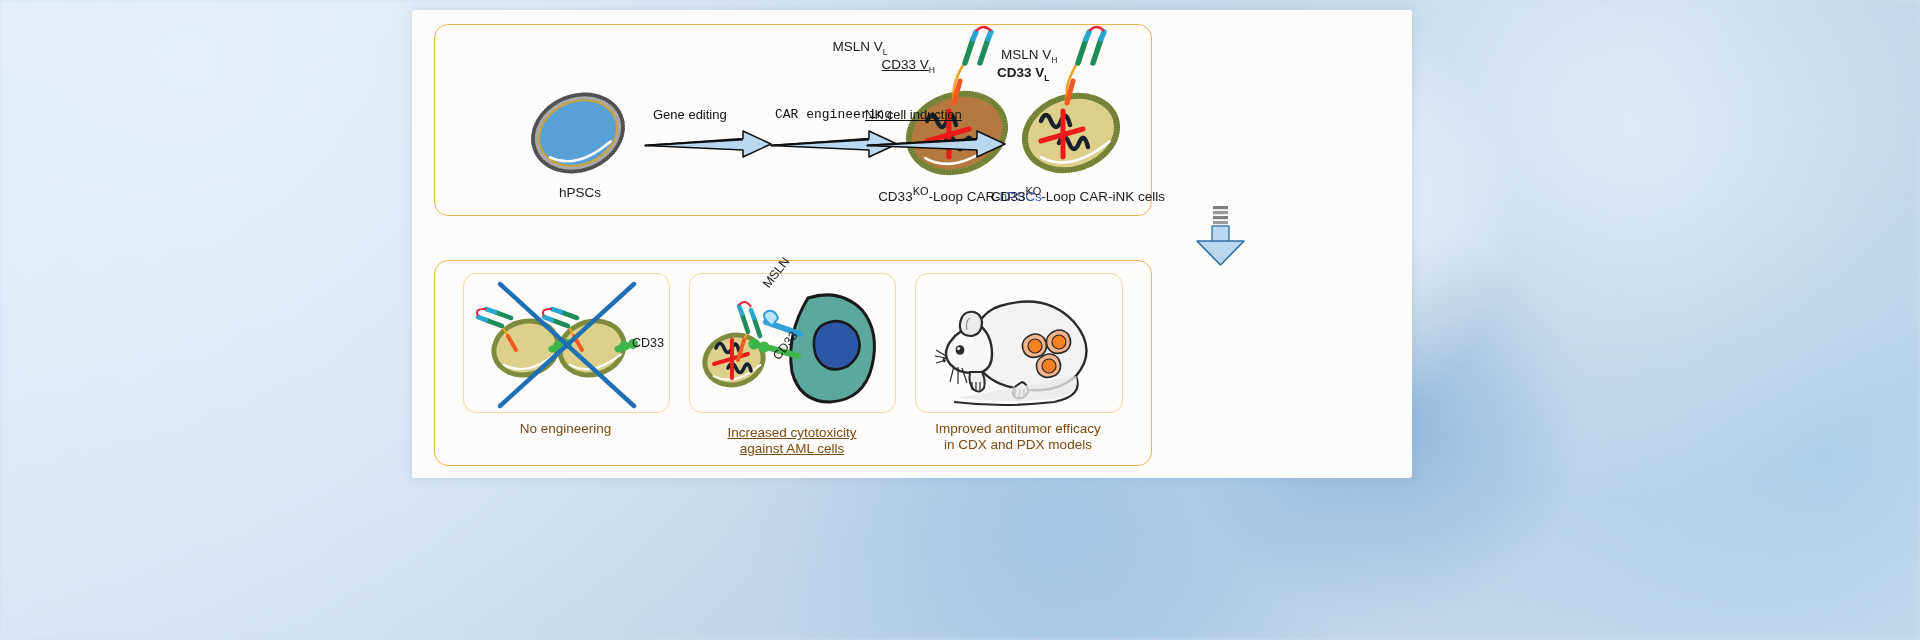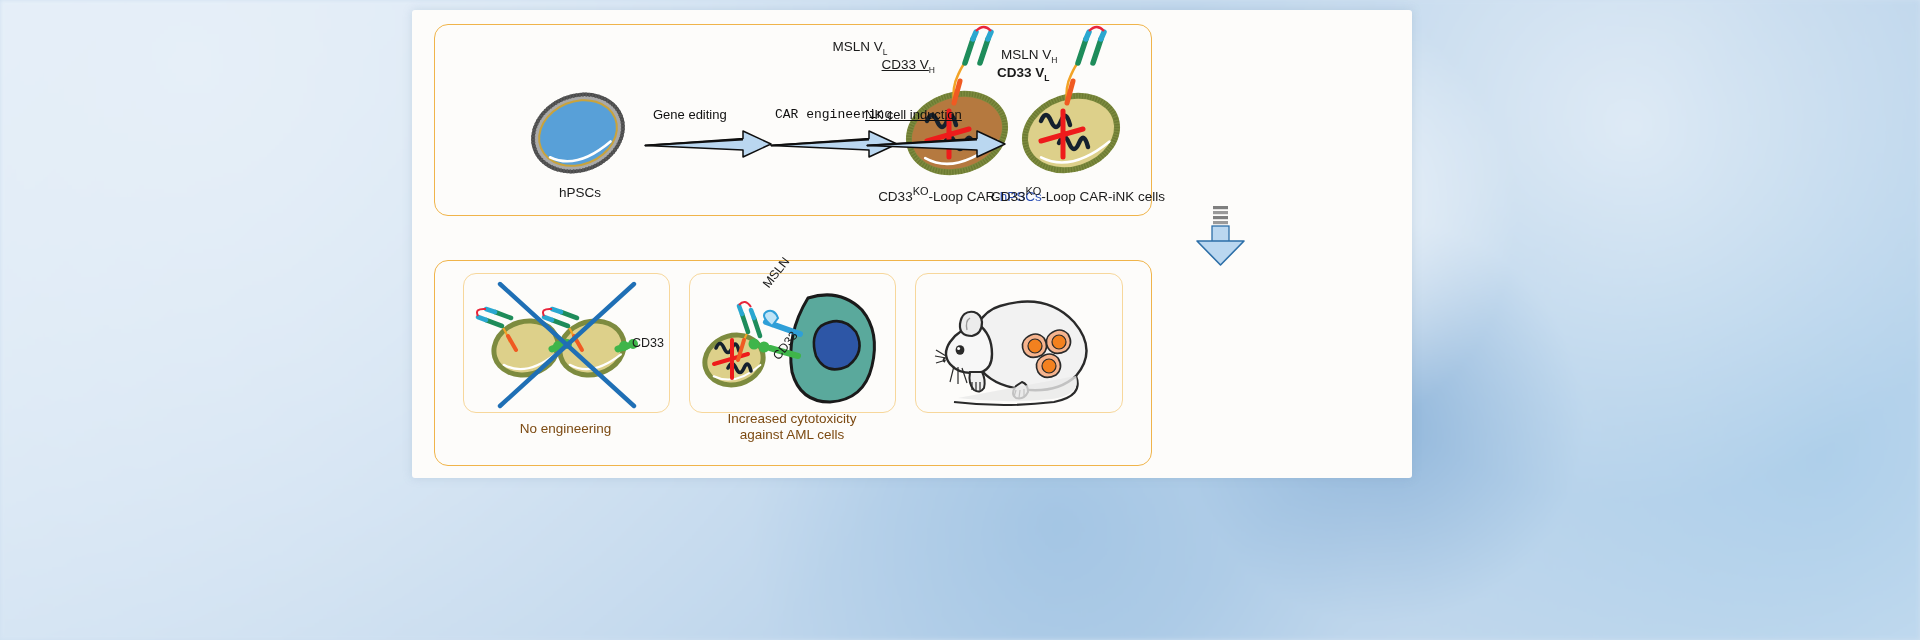--- a/index.html
+++ b/index.html
@@ -242,21 +242,21 @@
         <path d="M 110 60 L 76 48" stroke="#2f9fd8" stroke-width="6" stroke-linecap="round"></path>
         <path d="M 82 52 q -12 -10 -6 -14 q 8 -4 12 6 z" fill="#bfe4f7" stroke="#2f9fd8" stroke-width="2"></path>
 
         <path d="M 108 82 L 80 74" stroke="#3fb54a" stroke-width="6" stroke-linecap="round"></path>
         <circle cx="74" cy="73" r="5.5" fill="#3fb54a"></circle>
         <circle cx="64" cy="70" r="5.5" fill="#3fb54a"></circle>
       </svg>
       <div class="lbl" style="left:70px;top:8px;font-size:12.5px;transform:rotate(-52deg);transform-origin:left top;">MSLN</div>
       <div class="lbl" style="left:80px;top:80px;font-size:12.5px;transform:rotate(-52deg);transform-origin:left top;">CD33</div>
     </div>
-    <div class="caption" style="left:246px;top:150px;width:222px;">Increased cytotoxicity
+    <div class="caption" style="left:246px;top:164px;width:222px;text-decoration:underline;">Increased cytotoxicity
 against AML cells</div>
 
     <div class="subbox" id="sub3">
       <svg style="left:18px;top:10px;" width="172" height="122" viewBox="0 0 172 122">
 
         <path d="M 66 22 Q 112 8 140 38 Q 164 66 142 92 Q 120 112 80 104 Q 52 98 42 78 Q 34 56 44 40 Q 52 26 66 22 Z" fill="#f2f2f2" stroke="#2a2a2a" stroke-width="2.4"></path>
 
         <path d="M 44 40 Q 26 44 16 58 Q 8 70 16 80 Q 26 92 48 88 Q 58 84 58 70 Q 58 50 44 40 Z" fill="#f7f7f7" stroke="#2a2a2a" stroke-width="2.4"></path>
 
         <path d="M 40 28 Q 28 26 26 40 Q 25 52 38 52 Q 48 50 48 38 Q 47 30 40 28 Z" fill="#ececec" stroke="#2a2a2a" stroke-width="2.2"></path>
@@ -288,14 +288,16 @@
         <g>
           <path d="M 92 54 q 10 -8 18 0 q 6 10 -2 17 q -12 6 -18 -3 q -4 -9 2 -14 z" fill="#f6b48e" stroke="#2a2a2a" stroke-width="1.6"></path>
           <ellipse cx="101" cy="62" rx="7" ry="7" fill="#f3811f" stroke="#2a2a2a" stroke-width="1.2"></ellipse>
           <path d="M 116 50 q 10 -8 18 0 q 6 10 -2 17 q -12 6 -18 -3 q -4 -9 2 -14 z" fill="#f6b48e" stroke="#2a2a2a" stroke-width="1.6"></path>
           <ellipse cx="125" cy="58" rx="7" ry="7" fill="#f3811f" stroke="#2a2a2a" stroke-width="1.2"></ellipse>
           <path d="M 106 74 q 10 -8 18 0 q 6 10 -2 17 q -12 6 -18 -3 q -4 -9 2 -14 z" fill="#f6b48e" stroke="#2a2a2a" stroke-width="1.6"></path>
           <ellipse cx="115" cy="82" rx="7" ry="7" fill="#f3811f" stroke="#2a2a2a" stroke-width="1.2"></ellipse>
         </g>
       </svg>
     </div>
+    <div class="caption" style="left:470px;top:160px;width:226px;">Improved antitumor efficacy
+in CDX and PDX models</div>
   </div>
 </div>
 
 </body></html>

